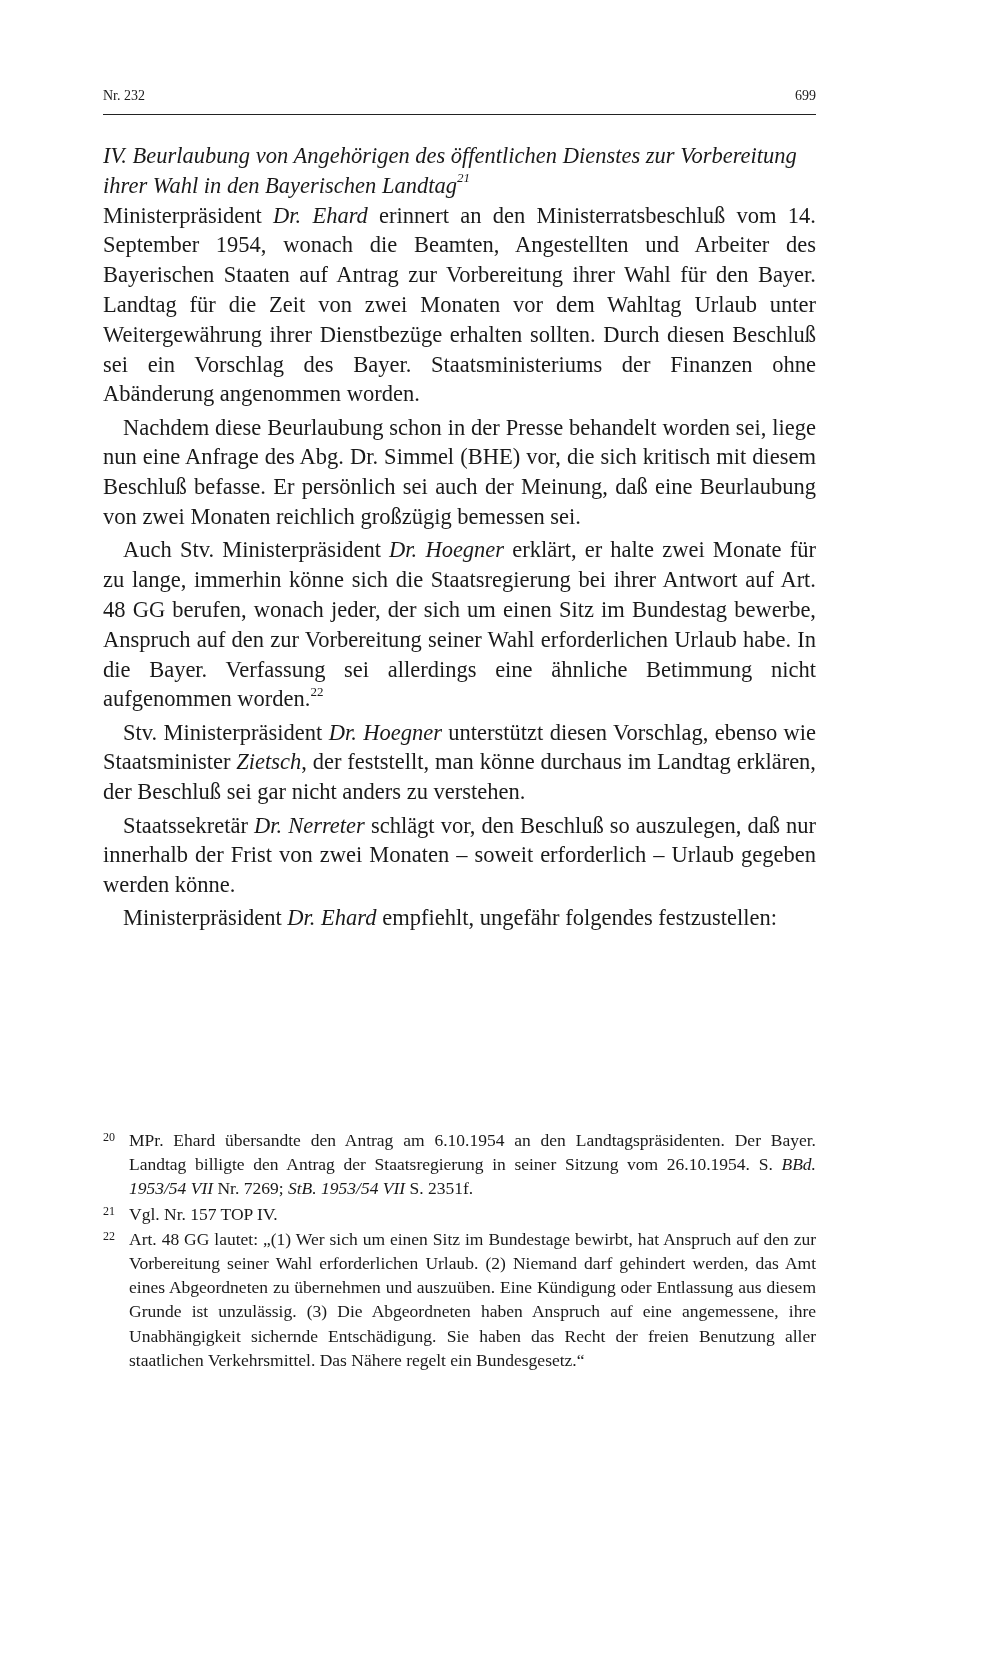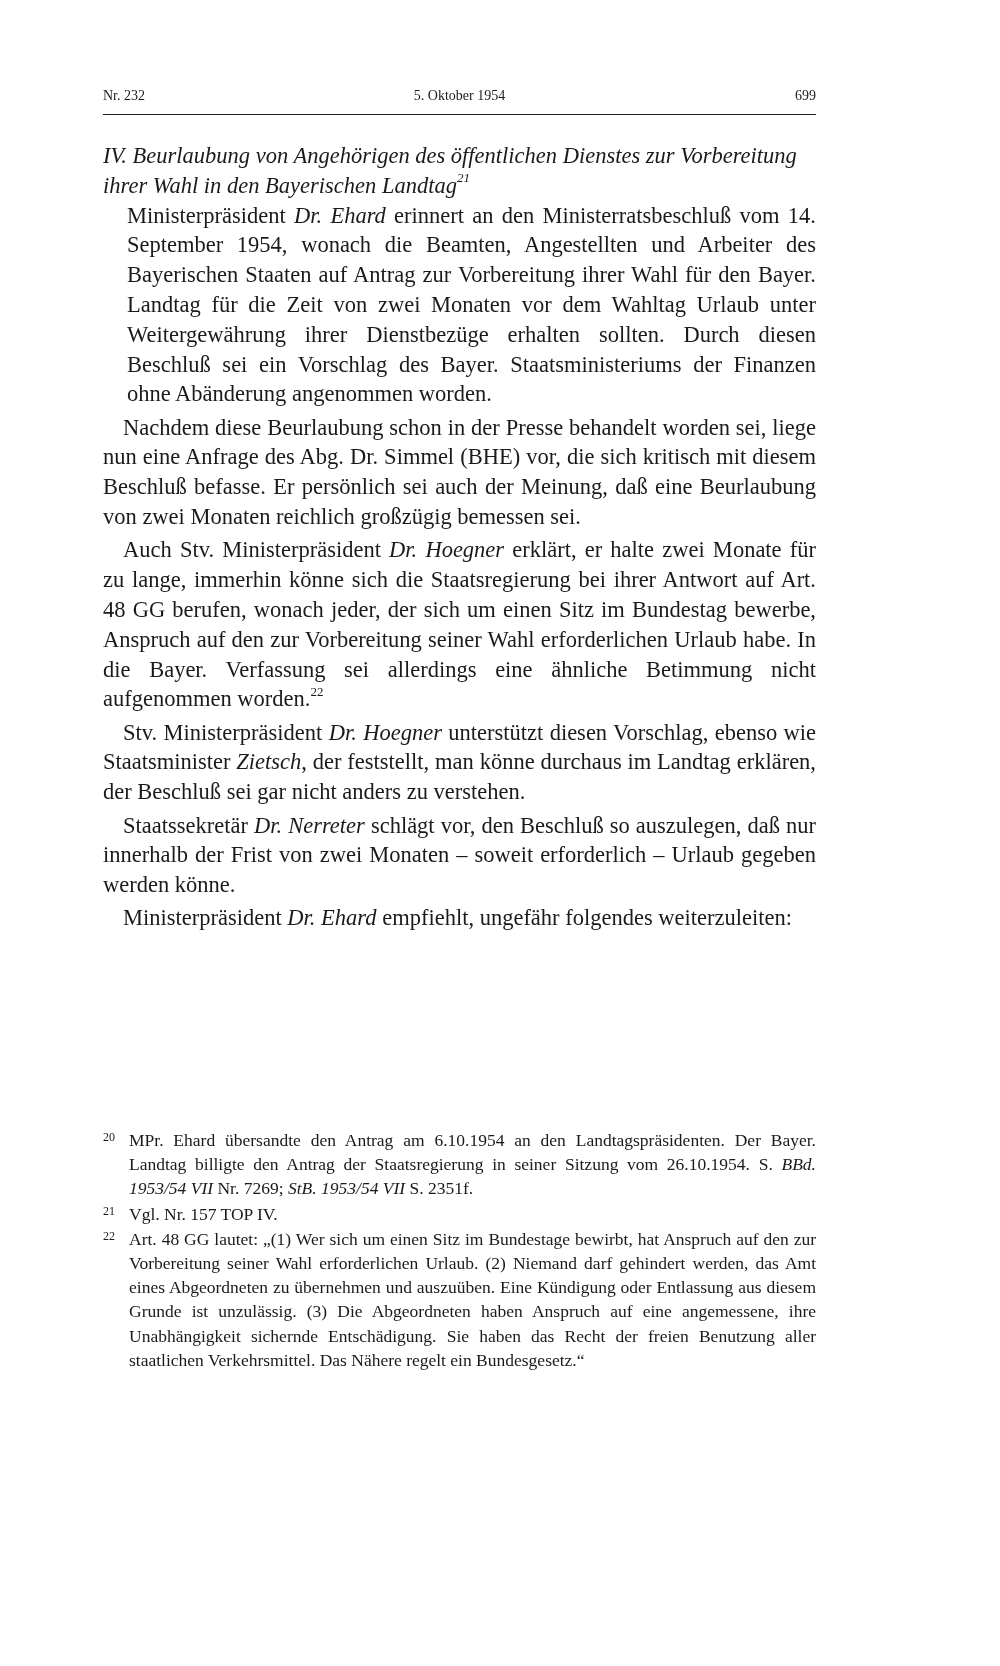--- a/index.html
+++ b/index.html
@@ -36,21 +36,21 @@
       margin-top: 26px;
       font-size: 22.5px;
       line-height: 29.8px;
       text-align: justify;
       hyphens: manual;
     }
     .para {
       margin: 0 0 3.5px 0;
       text-indent: 20px;
     }
-    .para.noindent { text-indent: 0; margin-left: 24px; }
+    .para.noindent { text-indent: 0; }
     .heading {
       font-style: italic;
       margin: 15px 0 0 0;
       text-indent: 0;
       text-align: left;
     }
     sup {
       font-size: 13px;
       line-height: 0;
       position: relative;
@@ -80,21 +80,20 @@
       font-size: 12px;
     }
   </style>
 </head>
 <body>
 
 <div class="page">
 
   <div class="running-head">
     <span class="rh-left">Nr. 232</span>
-    <span class="rh-center">5. Oktober 1954</span>
     <span class="rh-right">699</span>
   </div>
 
   <div class="body-text">
 
 
     <p class="para heading">
       <span>IV. Beurlaubung von Angehörigen des öffentlichen Dienstes zur Vorbereitung ihrer Wahl in den Bayerischen Landtag</span><sup>21</sup>
     </p>
 
@@ -112,21 +111,21 @@
 
     <p class="para">
       <span>Stv. Ministerpräsident </span><span class="it">Dr. Hoegner</span><span> unterstützt diesen Vorschlag, ebenso wie Staatsminister </span><span class="it">Zietsch</span><span>, der feststellt, man könne durchaus im Landtag erklären, der Beschluß sei gar nicht anders zu verstehen.</span>
     </p>
 
     <p class="para">
       <span>Staatssekretär </span><span class="it">Dr. Nerreter</span><span> schlägt vor, den Beschluß so auszulegen, daß nur innerhalb der Frist von zwei Monaten – soweit erforderlich – Urlaub gegeben werden könne.</span>
     </p>
 
     <p class="para">
-      <span>Ministerpräsident </span><span class="it">Dr. Ehard</span><span> empfiehlt, ungefähr folgendes weiterzuleiten:</span>
+      <span>Ministerpräsident </span><span class="it">Dr. Ehard</span><span> empfiehlt, ungefähr folgendes festzustellen:</span>
     </p>
 
 
   </div>
 </div>
 
 <div class="footnotes">
   <p class="fn">
     <span class="fn-mark">20</span>
     <span>MPr. Ehard übersandte den Antrag am 6.10.1954 an den Landtagspräsidenten. Der Bayer. Landtag billigte den Antrag der Staatsregierung in seiner Sitzung vom 26.10.1954. S. </span><span class="it">BBd. 1953/54 VII</span><span> Nr. 7269; </span><span class="it">StB. 1953/54 VII</span><span> S. 2351f.</span>

